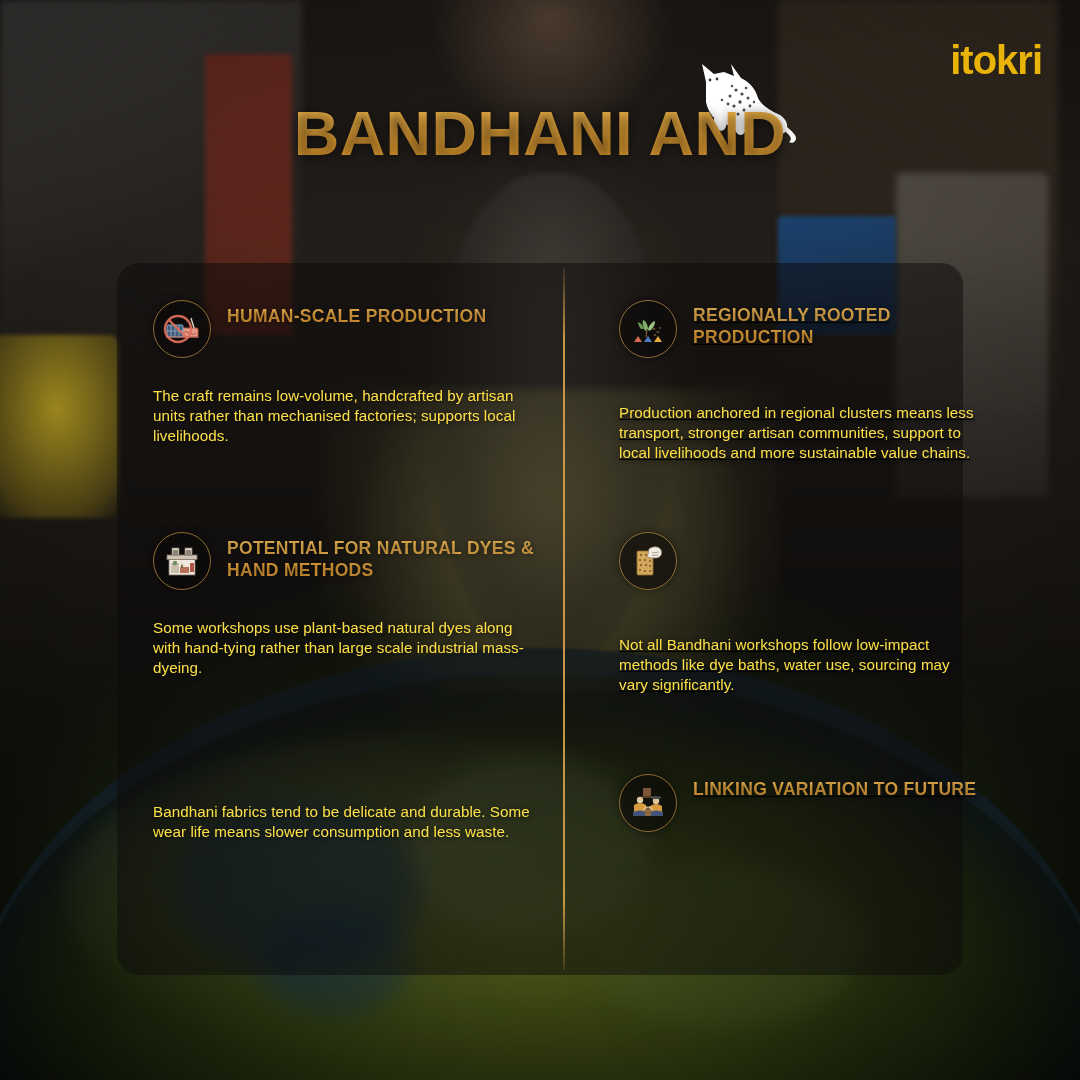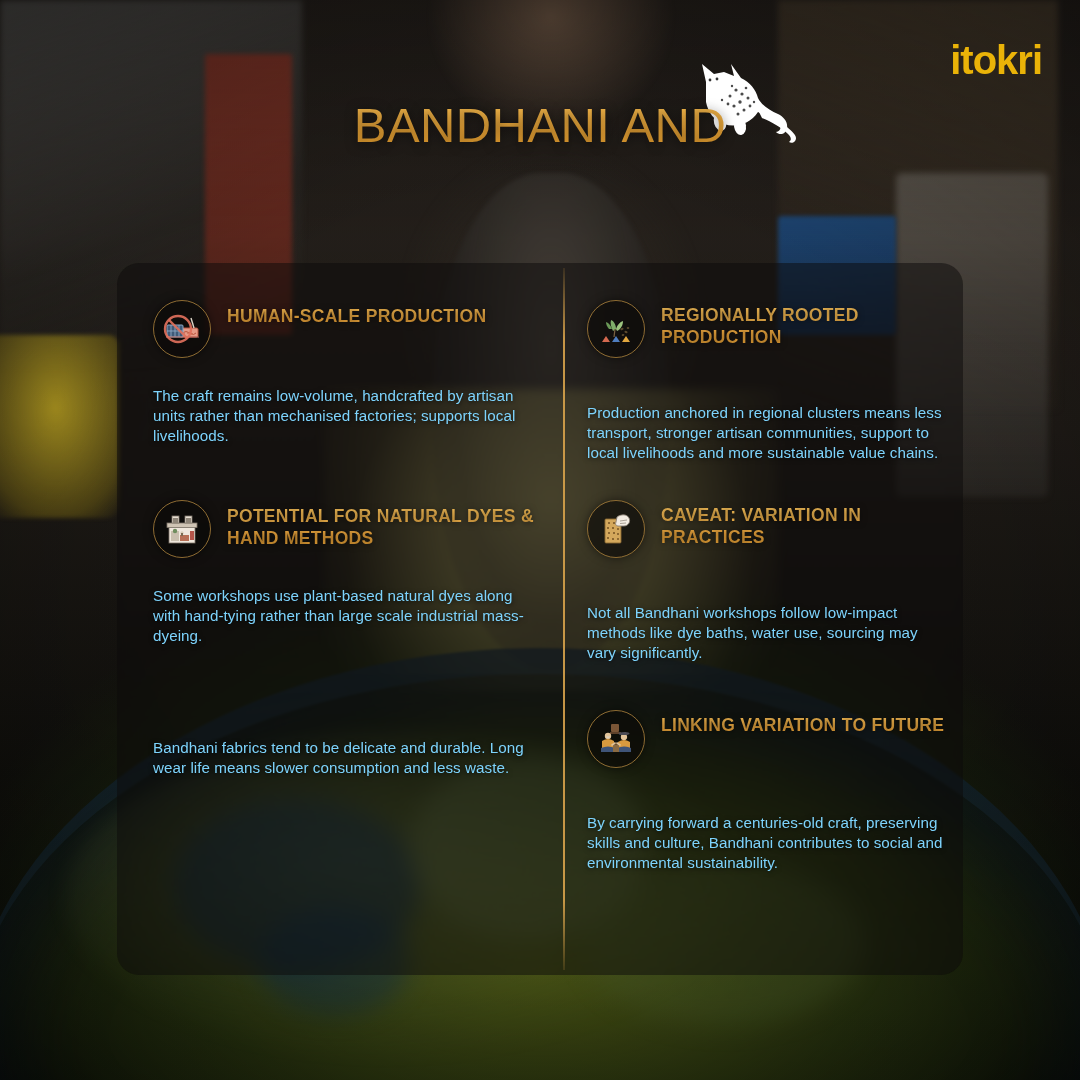--- a/index.html
+++ b/index.html
@@ -109,21 +109,21 @@
     display:flex; align-items:center;
   }
 
   .cat { position:absolute; left:684px; top:52px; width:118px; height:96px; }
 
   .title-wrap {
     position:absolute; left:0; right:0; top:98px;
     text-align:center; padding:0 150px;
   }
   .title {
-    font-size:49px; font-weight:400; line-height:1.12;
+    font-size:63px; font-weight:700; line-height:1.12;
     letter-spacing:0.4px;
     color:#f0ad3e;
     background:linear-gradient(180deg,#f6bd52 0%,#efa837 60%,#e39c2c 100%);
     -webkit-background-clip:text; background-clip:text;
     -webkit-text-fill-color:transparent;
     text-shadow:0 2px 12px rgba(0,0,0,0.55);
   }
 
   
   .panel {
@@ -137,23 +137,24 @@
     position:absolute; left:563px; top:268px;
     width:1.6px; height:702px;
     background:linear-gradient(180deg, rgba(190,140,60,0.15) 0%, rgba(212,160,74,0.92) 10%, rgba(212,160,74,0.92) 90%, rgba(190,140,60,0.18) 100%);
   }
 
   .grid {
     position:absolute; left:117px; top:263px; width:846px; height:712px;
     display:grid;
     grid-template-columns:446px 400px;
     grid-template-rows:200px 210px 302px;
+    gap:32px;
   }
   .card { position:relative; padding:37px 22px 0 36px; }
-  .card.right { padding-left:24px; padding-right:18px; }
+  .card.right { padding-left:24px; padding-right:18px;text-decoration:underline; }
 
   .card-head { display:flex; align-items:flex-start; gap:16px; }
 
   .icon-circle {
     flex:0 0 auto;
     width:58px; height:58px; border-radius:50%;
     border:1.4px solid #8e6c33;
     background:rgba(10,8,7,0.62);
     display:flex; align-items:center; justify-content:center;
     overflow:hidden;
@@ -169,21 +170,21 @@
     -webkit-background-clip:text; background-clip:text;
     -webkit-text-fill-color:transparent;
     padding-top:6px;
     text-shadow:0 1px 6px rgba(0,0,0,0.5);
   }
   .card.right .card-title { padding-top:5px; }
 
   .card-body {
     margin-top:28px;
     font-size:15.2px; line-height:1.30;
-    color:#7dd3fc;
+    color:#fde047;
     letter-spacing:0.05px;
     text-shadow:0 1px 5px rgba(0,0,0,0.75);
     max-width:390px;
   }
   .card.right .card-body { max-width:400px; margin-top:45px; }
 </style>
 </head>
 <body>
 
 <div id="bg">
@@ -343,27 +344,26 @@
               <circle cx="22" cy="25" r="1"></circle>
             <circle cx="12" cy="29" r="1.1"></circle>
               <circle cx="17" cy="30" r="1.1"></circle>
               <circle cx="22" cy="30" r="1"></circle>
           </g>
           <path d="M21 8 C25 5 31 5 33 9 C35 13 32 17 28 17 L22 17 C20 17 19 15 20 13 Z" fill="#f3ece2" stroke="#8b8176" stroke-width="0.9"></path>
           <path d="M24 12 L31 11" stroke="#8b8176" stroke-width="0.7"></path>
           <path d="M24 14.5 L30 14" stroke="#8b8176" stroke-width="0.7"></path>
         </svg>
       </span>
-      <span class="card-title">CAVEAT: VARIATION IN PRACTICES</span>
     </div>
     <div class="card-body">Not all Bandhani workshops follow low-impact methods like dye baths, water use, sourcing may vary significantly.</div>
   </div>
 
   <div class="card">
-    <div class="card-body">Bandhani fabrics tend to be delicate and durable. Long wear life means slower consumption and less waste.</div>
+    <div class="card-body">Bandhani fabrics tend to be delicate and durable. Some wear life means slower consumption and less waste.</div>
   </div>
 
   <div class="card right">
     <div class="card-head">
       <span class="icon-circle">
         <svg viewBox="0 0 40 40" xmlns="http://www.w3.org/2000/svg">
           <rect x="15" y="5" width="8" height="8" rx="1" fill="#7a5536"></rect>
           <path d="M14 13 h11 v2 h-11 z" fill="#5d4029"></path>
           <circle cx="12" cy="17" r="3.2" fill="#e2c49a"></circle>
           <path d="M9.6 17.5 q2.4 3 4.8 0" fill="#d8d2c8"></path>
@@ -373,16 +373,15 @@
           <ellipse cx="28" cy="14.5" rx="5.5" ry="1.6" fill="#4b4b55"></ellipse>
           <path d="M22 23 q6 -4 12 0 l0 6 h-12 z" fill="#d89a3f"></path>
           <path d="M21 29 q7 -3 14 0 l0 4 h-14 z" fill="#3f5478"></path>
           <rect x="17" y="24" width="6" height="9" fill="#8a6a42"></rect>
           <path d="M17 24 h6 v2 h-6 z" fill="#6a4e2e"></path>
           <path d="M16 26 l3 -2 M24 26 l-3 -2" stroke="#e2c49a" stroke-width="1.6" stroke-linecap="round"></path>
         </svg>
       </span>
       <span class="card-title">LINKING VARIATION TO FUTURE</span>
     </div>
-    <div class="card-body">By carrying forward a centuries-old craft, preserving skills and culture, Bandhani contributes to social and environmental sustainability.</div>
   </div>
 
 </div>
 
 </body></html>

